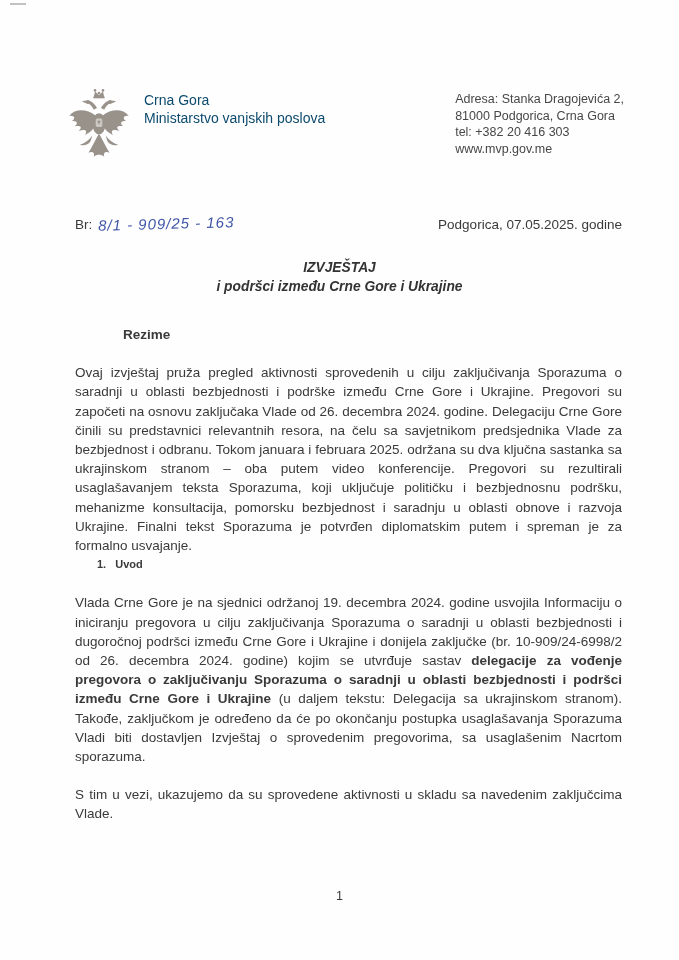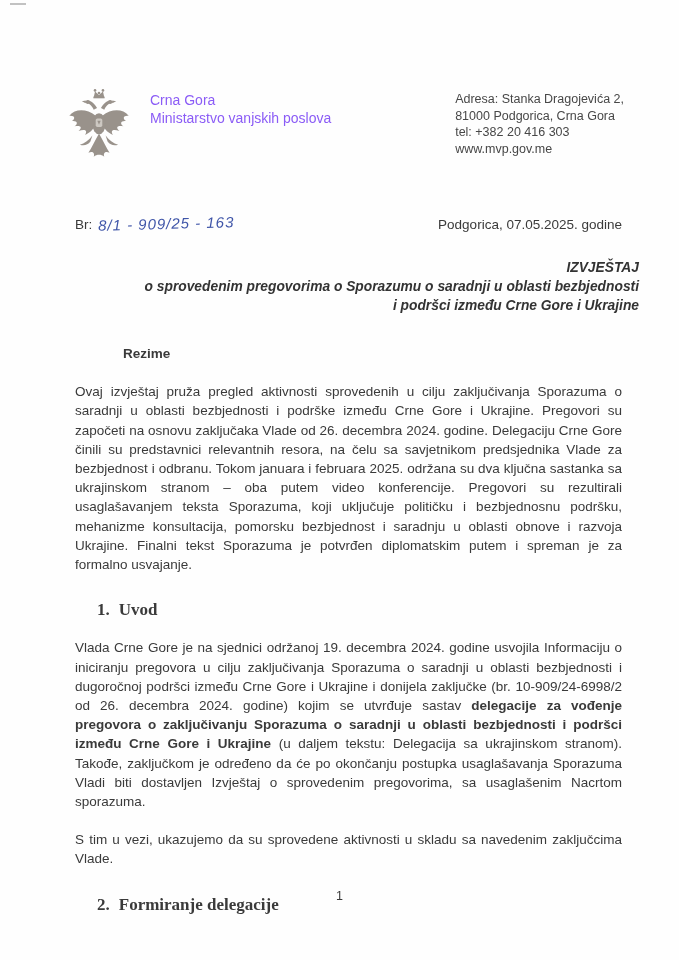--- a/index.html
+++ b/index.html
@@ -25,25 +25,25 @@
     display: flex;
     align-items: flex-start;
     padding: 85px 55px 0 66px;
   }
   .coat {
     width: 66px;
     height: 88px;
     flex: 0 0 auto;
   }
   .org {
-    margin-left: 18px;
+    margin-left: 12px;
     padding-top: 6px;
     font-size: 14px;
     line-height: 18px;
-    color: #8b5cf6;
+    color: #0c4a6e;
   }
   .spacer { flex: 1 1 auto; }
   .address {
     text-align: left;
     padding-top: 6px;
     font-size: 12.5px;
     line-height: 16.5px;
     color: #474747;
     white-space: nowrap;
   }
@@ -62,21 +62,21 @@
     font-style: italic;
     font-size: 15px;
     letter-spacing: 1px;
     transform: rotate(-1.5deg);
     margin-left: 2px;
   }
   .place-date { color: #3a3a3a; margin-top: 16px; }
   
   .doc-title {
     margin-top: 26px;
-    text-align: right;
+    text-align: center;
     font-weight: bold;
     font-style: italic;
     font-size: 13.8px;
     line-height: 19px;
     color: #333;
     padding: 0 40px;
   }
   
   .body-col {
     padding: 0 57px 0 75px;
@@ -85,24 +85,22 @@
     color: #3a3a3a;
   }
   .h-plain {
     font-weight: bold;
     margin-top: 29px;
     font-size: 13.5px;
     padding-left: 48px;
   }
   .h-numbered {
     font-weight: bold;
-    margin-top: 26px;
     padding-left: 22px;
-    font-size: 17px;
-    font-family: Liberation Serif, serif;
+    font-size: 11px;
   }
   .h-numbered .h-num { margin-right: 9px; }
   p.para {
     margin: 19px 0 0 0;
     text-align: justify;
   }
   p.para .b { font-weight: bold; }
   
   .page-number {
     position: absolute;
@@ -171,39 +169,35 @@
   <div class="refline">
     <div>
       <span class="br-label">Br:</span>
       <span class="br-value">8/1 - 909/25 - 163</span>
     </div>
     <div class="place-date">Podgorica, 07.05.2025. godine</div>
   </div>
 
   <div class="doc-title">
     <div>IZVJEŠTAJ</div>
-    <div>o sprovedenim pregovorima o Sporazumu o saradnji u oblasti bezbjednosti</div>
     <div>i podršci između Crne Gore i Ukrajine</div>
   </div>
 
   <div class="body-col">
 
     <div class="h-plain">Rezime</div>
 
     <p class="para">Ovaj izvještaj pruža pregled aktivnosti sprovedenih u cilju zaključivanja Sporazuma o saradnji u oblasti bezbjednosti i podrške između Crne Gore i Ukrajine. Pregovori su započeti na osnovu zaključaka Vlade od 26. decembra 2024. godine. Delegaciju Crne Gore činili su predstavnici relevantnih resora, na čelu sa savjetnikom predsjednika Vlade za bezbjednost i odbranu. Tokom januara i februara 2025. održana su dva ključna sastanka sa ukrajinskom stranom – oba putem video konferencije. Pregovori su rezultirali usaglašavanjem teksta Sporazuma, koji uključuje političku i bezbjednosnu podršku, mehanizme konsultacija, pomorsku bezbjednost i saradnju u oblasti obnove i razvoja Ukrajine. Finalni tekst Sporazuma je potvrđen diplomatskim putem i spreman je za formalno usvajanje.</p>
 
     <div class="h-numbered">
       <span class="h-num">1.</span><span>Uvod</span>
     </div>
 
     <p class="para"><span>Vlada Crne Gore je na sjednici održanoj 19. decembra 2024. godine usvojila Informaciju o iniciranju pregovora u cilju zaključivanja Sporazuma o saradnji u oblasti bezbjednosti i dugoročnoj podršci između Crne Gore i Ukrajine i donijela zaključke (br. 10-909/24-6998/2 od 26. decembra 2024. godine) kojim se utvrđuje sastav </span><span class="b">delegacije za vođenje pregovora o zaključivanju Sporazuma o saradnji u oblasti bezbjednosti i podršci između Crne Gore i Ukrajine</span><span> (u daljem tekstu: Delegacija sa ukrajinskom stranom). Takođe, zaključkom je određeno da će po okončanju postupka usaglašavanja Sporazuma Vladi biti dostavljen Izvještaj o sprovedenim pregovorima, sa usaglašenim Nacrtom sporazuma.</span></p>
 
     <p class="para">S tim u vezi, ukazujemo da su sprovedene aktivnosti u skladu sa navedenim zaključcima Vlade.</p>
 
-    <div class="h-numbered">
-      <span class="h-num">2.</span><span>Formiranje delegacije</span>
-    </div>
 
 
   </div>
 
   <div class="page-number">1</div>
 </div>
 
 </body></html>

